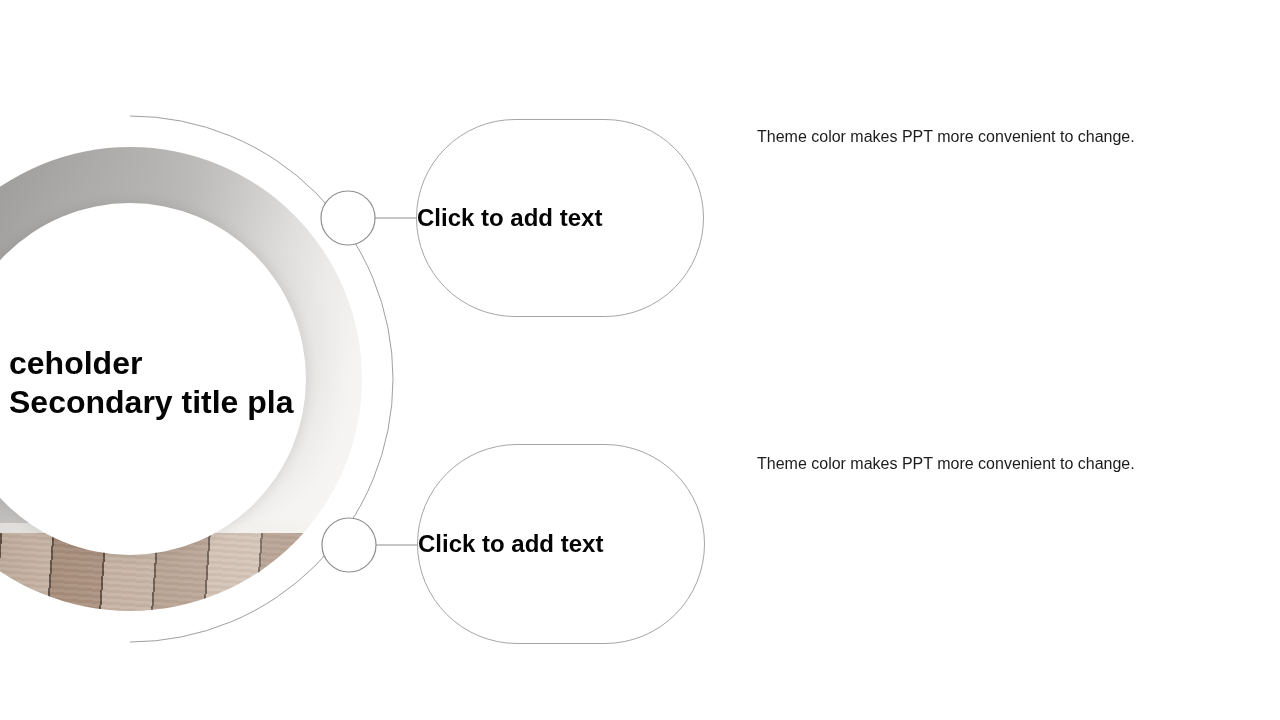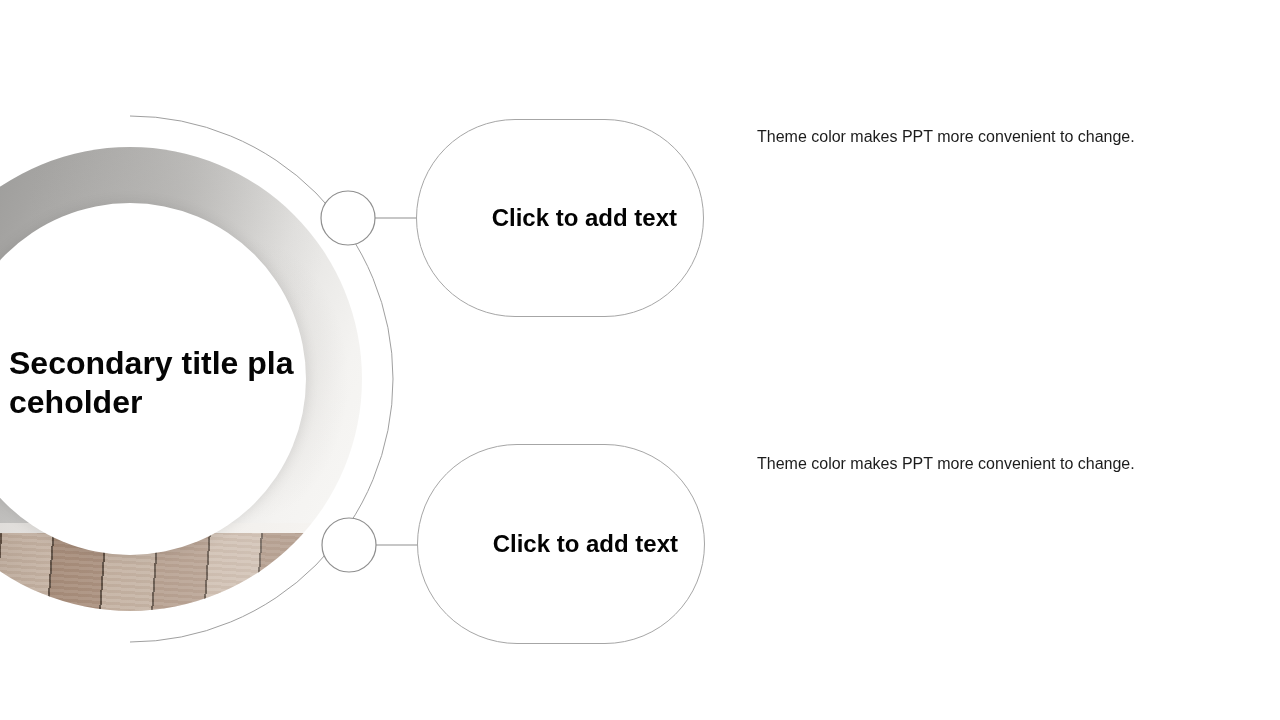--- a/index.html
+++ b/index.html
@@ -71,21 +71,21 @@
   }
   
   .capsule {
     position: absolute;
     width: 288px;
     border: 1px solid #a6a6a6;
     border-radius: 100px;
     background: #ffffff;
     display: flex;
     align-items: center;
-    justify-content: flex-end;
+    justify-content: flex-start;
     box-sizing: border-box;
   }
   .capsule-1 { left: 416px; top: 119px; height: 198px; }
   .capsule-2 { left: 417px; top: 444px; height: 200px; }
   .capsule-label {
     font-size: 24px;
     font-weight: bold;
     color: #030303;
     margin-right: 26px;
     white-space: nowrap;
@@ -118,22 +118,22 @@
 
   <div class="photo-ring">
     <div class="photo-wall"></div>
     <div class="photo-baseboard"></div>
     <div class="photo-floor"></div>
   </div>
 
   <div class="title-circle"></div>
 
   <div class="slide-title">
+    <div>ceholder</div>
     <div>Secondary title pla</div>
-    <div>ceholder</div>
   </div>
 
   <div class="capsule capsule-1">
     <span class="capsule-label">Click to add text</span>
   </div>
 
   <div class="capsule capsule-2">
     <span class="capsule-label">Click to add text</span>
   </div>
 

